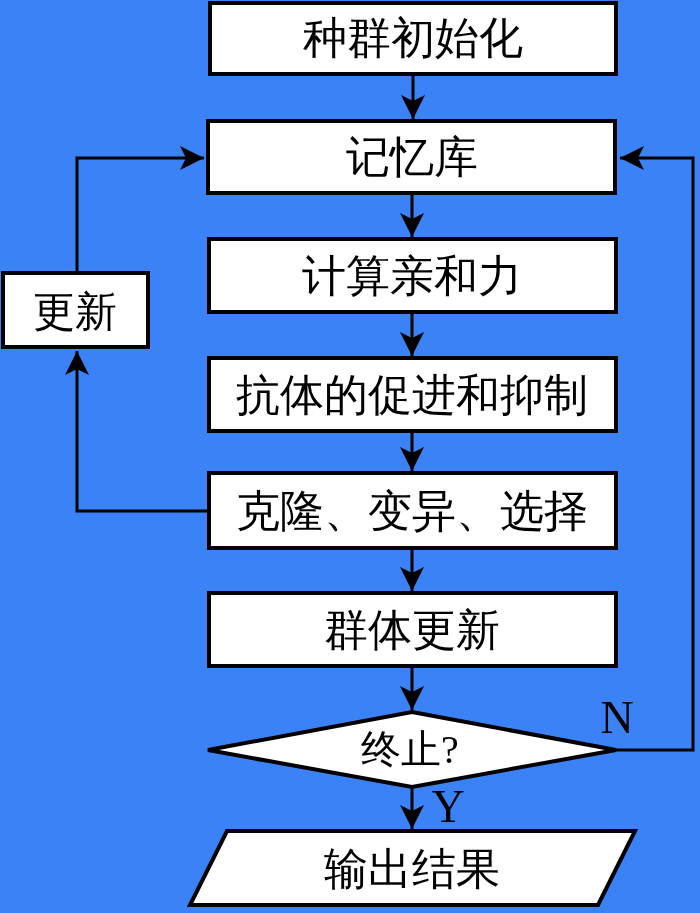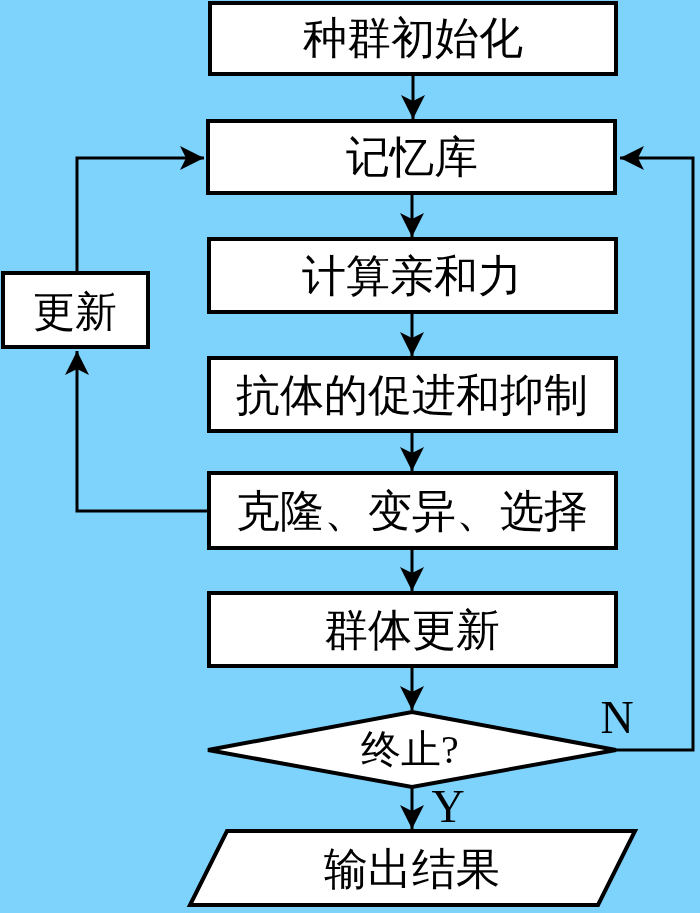--- a/index.html
+++ b/index.html
@@ -4,21 +4,21 @@
 <style>
   html, body {
     margin: 0;
     padding: 0;
     background: #ffffff;
   }
   .canvas {
     position: relative;
     width: 700px;
     height: 913px;
-    background: #7dd3fc;
+    background: #3b82f6;
     overflow: hidden;
   }
   svg text {
     font-family: "Liberation Serif", "DejaVu Serif", serif;
     fill: #000000;
   }
   .node-label { font-size: 44px; }
   .node-label-small { font-size: 42px; }
   .node-label-diamond { font-size: 40px; }
   .edge-label { font-size: 46px; }

